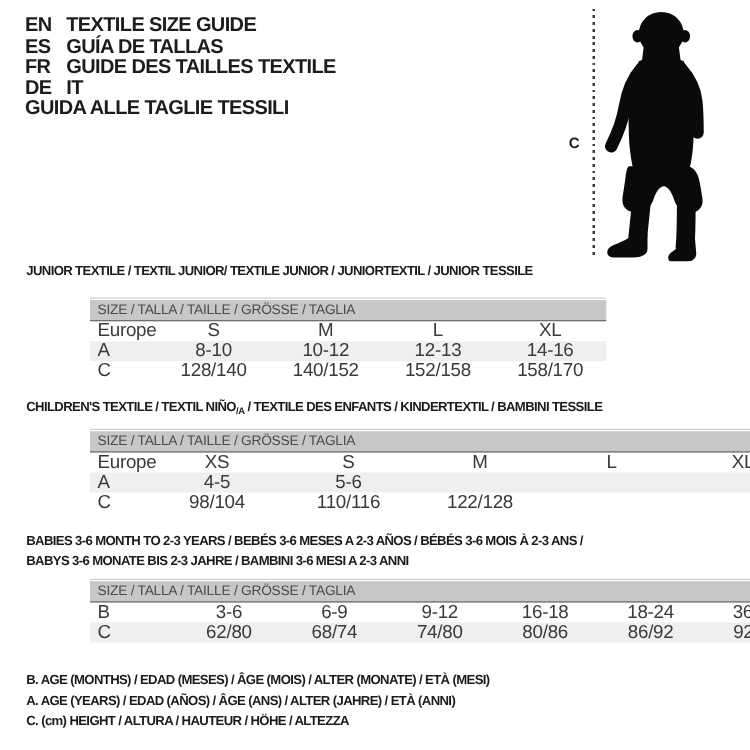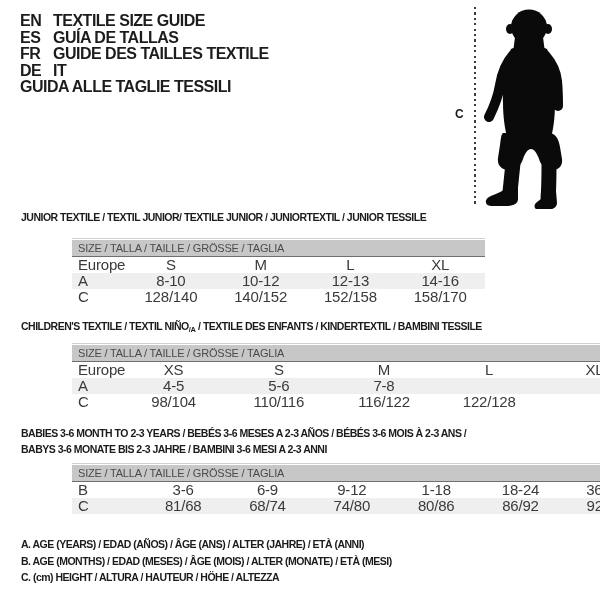--- a/index.html
+++ b/index.html
@@ -132,55 +132,53 @@
     <div class="val">XS</div>
     <div class="val">S</div>
     <div class="val">M</div>
     <div class="val">L</div>
     <div class="val">XL</div>
   </div>
   <div class="trow shaded">
     <div class="lbl">A</div>
     <div class="val">4-5</div>
     <div class="val">5-6</div>
-    <div class="val">7-8</div>
   </div>
   <div class="trow">
     <div class="lbl">C</div>
     <div class="val">98/104</div>
     <div class="val">110/116</div>
-    <div class="val">116/122</div>
     <div class="val">122/128</div>
   </div>
 </div>
 
 <div class="abs heading heading-multiline" style="top:425px">
   <div>BABIES 3-6 MONTH TO 2-3 YEARS / BEBÉS 3-6 MESES A 2-3 AÑOS / BÉBÉS 3-6 MOIS À 2-3 ANS /</div>
   <div>BABYS 3-6 MONATE BIS 2-3 JAHRE / BAMBINI 3-6 MESI A 2-3 ANNI</div>
 </div>
 <div class="abs stable t3" style="top:463px">
   <div class="topline"></div>
   <div class="bar">SIZE / TALLA / TAILLE / GRÖSSE / TAGLIA</div>
   <div class="trow">
     <div class="lbl">B</div>
     <div class="val">3-6</div>
     <div class="val">6-9</div>
     <div class="val">9-12</div>
-    <div class="val">1-18</div>
+    <div class="val">16-18</div>
     <div class="val">18-24</div>
     <div class="val">36-36</div>
   </div>
   <div class="trow shaded">
     <div class="lbl">C</div>
-    <div class="val">81/68</div>
+    <div class="val">62/80</div>
     <div class="val">68/74</div>
     <div class="val">74/80</div>
     <div class="val">80/86</div>
     <div class="val">86/92</div>
     <div class="val">92/98</div>
   </div>
 </div>
 
 <div class="abs footnotes">
+  <div>B. AGE (MONTHS) / EDAD (MESES) / ÂGE (MOIS) / ALTER (MONATE) / ETÀ (MESI)</div>
   <div>A. AGE (YEARS) / EDAD (AÑOS) / ÂGE (ANS) / ALTER (JAHRE) / ETÀ (ANNI)</div>
-  <div>B. AGE (MONTHS) / EDAD (MESES) / ÂGE (MOIS) / ALTER (MONATE) / ETÀ (MESI)</div>
   <div>C. (cm) HEIGHT / ALTURA / HAUTEUR / HÖHE / ALTEZZA</div>
 </div>
 
 </body></html>

